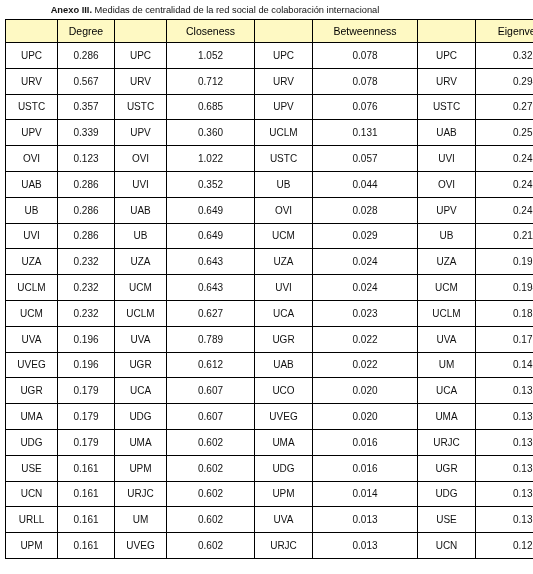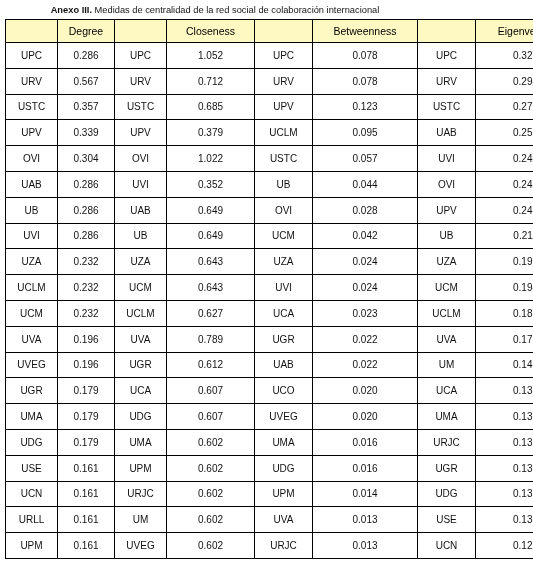--- a/index.html
+++ b/index.html
@@ -128,37 +128,37 @@
             <td>0.078</td>
             <td>URV</td>
             <td>0.294</td>
           </tr>
           <tr>
             <td>USTC</td>
             <td>0.357</td>
             <td>USTC</td>
             <td>0.685</td>
             <td>UPV</td>
-            <td>0.123</td>
+            <td>0.076</td>
             <td>USTC</td>
             <td>0.275</td>
           </tr>
           <tr>
             <td>UPV</td>
             <td>0.339</td>
             <td>UPV</td>
-            <td>0.379</td>
+            <td>0.360</td>
             <td>UCLM</td>
-            <td>0.095</td>
+            <td>0.131</td>
             <td>UAB</td>
             <td>0.251</td>
           </tr>
           <tr>
             <td>OVI</td>
-            <td>0.304</td>
+            <td>0.123</td>
             <td>OVI</td>
             <td>1.022</td>
             <td>USTC</td>
             <td>0.057</td>
             <td>UVI</td>
             <td>0.248</td>
           </tr>
           <tr>
             <td>UAB</td>
             <td>0.286</td>
@@ -178,21 +178,21 @@
             <td>0.028</td>
             <td>UPV</td>
             <td>0.243</td>
           </tr>
           <tr>
             <td>UVI</td>
             <td>0.286</td>
             <td>UB</td>
             <td>0.649</td>
             <td>UCM</td>
-            <td>0.042</td>
+            <td>0.029</td>
             <td>UB</td>
             <td>0.211</td>
           </tr>
           <tr>
             <td>UZA</td>
             <td>0.232</td>
             <td>UZA</td>
             <td>0.643</td>
             <td>UZA</td>
             <td>0.024</td>

